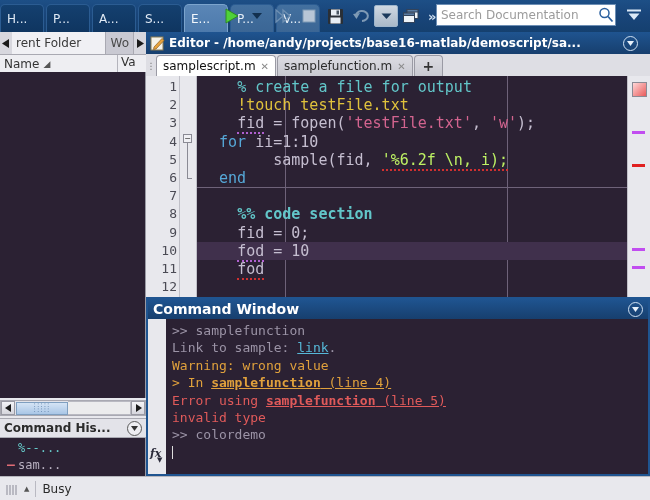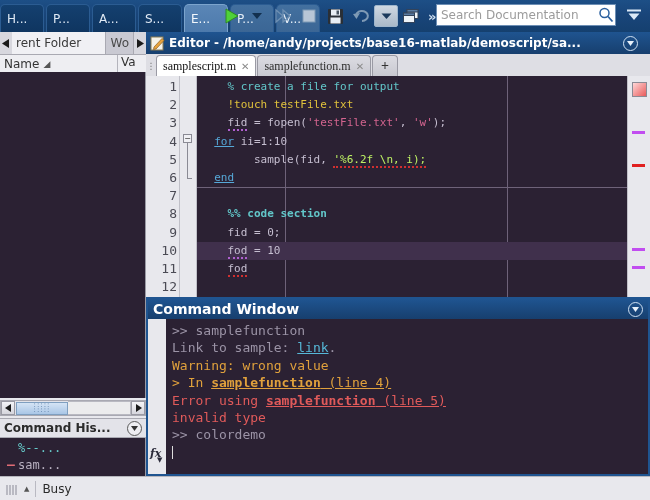--- a/index.html
+++ b/index.html
@@ -141,21 +141,21 @@
   .ed-tabs{
     height:22px;background:#dedee4;display:flex;align-items:flex-end;
     border-bottom:1px solid #9a9aa4;
   }
   .grip{width:10px;height:20px;display:flex;align-items:center;justify-content:center;color:#777;font-size:9px;line-height:4px;}
   .etab{
     height:21px;display:flex;align-items:center;gap:5px;
     padding:0 6px;font-size:12px;color:#2c2c2c;
     border:1px solid #9a9aa4;border-bottom:none;border-radius:4px 4px 0 0;
     background:linear-gradient(180deg,#dcdce2,#c9c9d1);
-    margin-right:1px;box-sizing:border-box;font-family:Liberation Serif, serif;
+    margin-right:1px;box-sizing:border-box;
   }
   .etab.active{background:#ffffff;color:#111;}
   .etab .cl{color:#8a8a8a;font-size:10px;}
   .etab.plus{padding:0 8px;font-weight:bold;font-size:14px;color:#333;}
   .ed-body{
     position:absolute;left:0;right:0;top:44px;bottom:0;
     background:#2b2133;overflow:hidden;display:flex;
   }
   .gutter{
     width:34px;background:#e8e8ed;color:#4b4b55;
@@ -163,28 +163,28 @@
     text-align:right;padding-top:2px;box-sizing:border-box;
     border-right:1px solid #c0c0c8;
   }
   .gutter .gl{height:18.2px;line-height:18.2px;padding-right:2px;position:relative;}
   .bp{position:absolute;right:-12px;top:0;width:10px;color:#7d2a2a;font-weight:bold;font-size:13px;}
   .foldcol{
     width:16px;background:#e8e8ed;position:relative;border-right:1px solid #c0c0c8;
   }
   .code{
     flex:1;position:relative;
-    font-family:"DejaVu Sans Mono","Liberation Mono",monospace;font-size:11px;
+    font-family:"DejaVu Sans Mono","Liberation Mono",monospace;font-size:15px;
     padding-top:2px;color:#ccc6d4;overflow:hidden;
   }
   .cl-row{height:18.2px;line-height:18.2px;white-space:pre;padding-left:4px;position:relative;}
   .cl-row.hl{background:#40304c;}
   .com{color:#62c6c9;}
   .sect{color:#62c6c9;font-weight:bold;}
-  .kw{color:#56a8d8;text-decoration:underline;}
+  .kw{color:#56a8d8;}
   .str{color:#d3648f;}
   .strerr{color:#bef264;border-bottom:2px dotted #d03030;}
   .bang{color:#e0c23c;}
   .id{color:#c5bed0;}
   .wavy{border-bottom:2px dotted #d03030;}
   .wavy-v{border-bottom:2px dotted #b060d0;}
   .vline{position:absolute;top:0;bottom:0;width:1px;background:#6e6279;}
   .foldmark{
     position:absolute;width:9px;height:9px;border:1px solid #8a8a94;background:#f0f0f4;
     font-size:8px;line-height:7px;text-align:center;color:#333;box-sizing:border-box;

